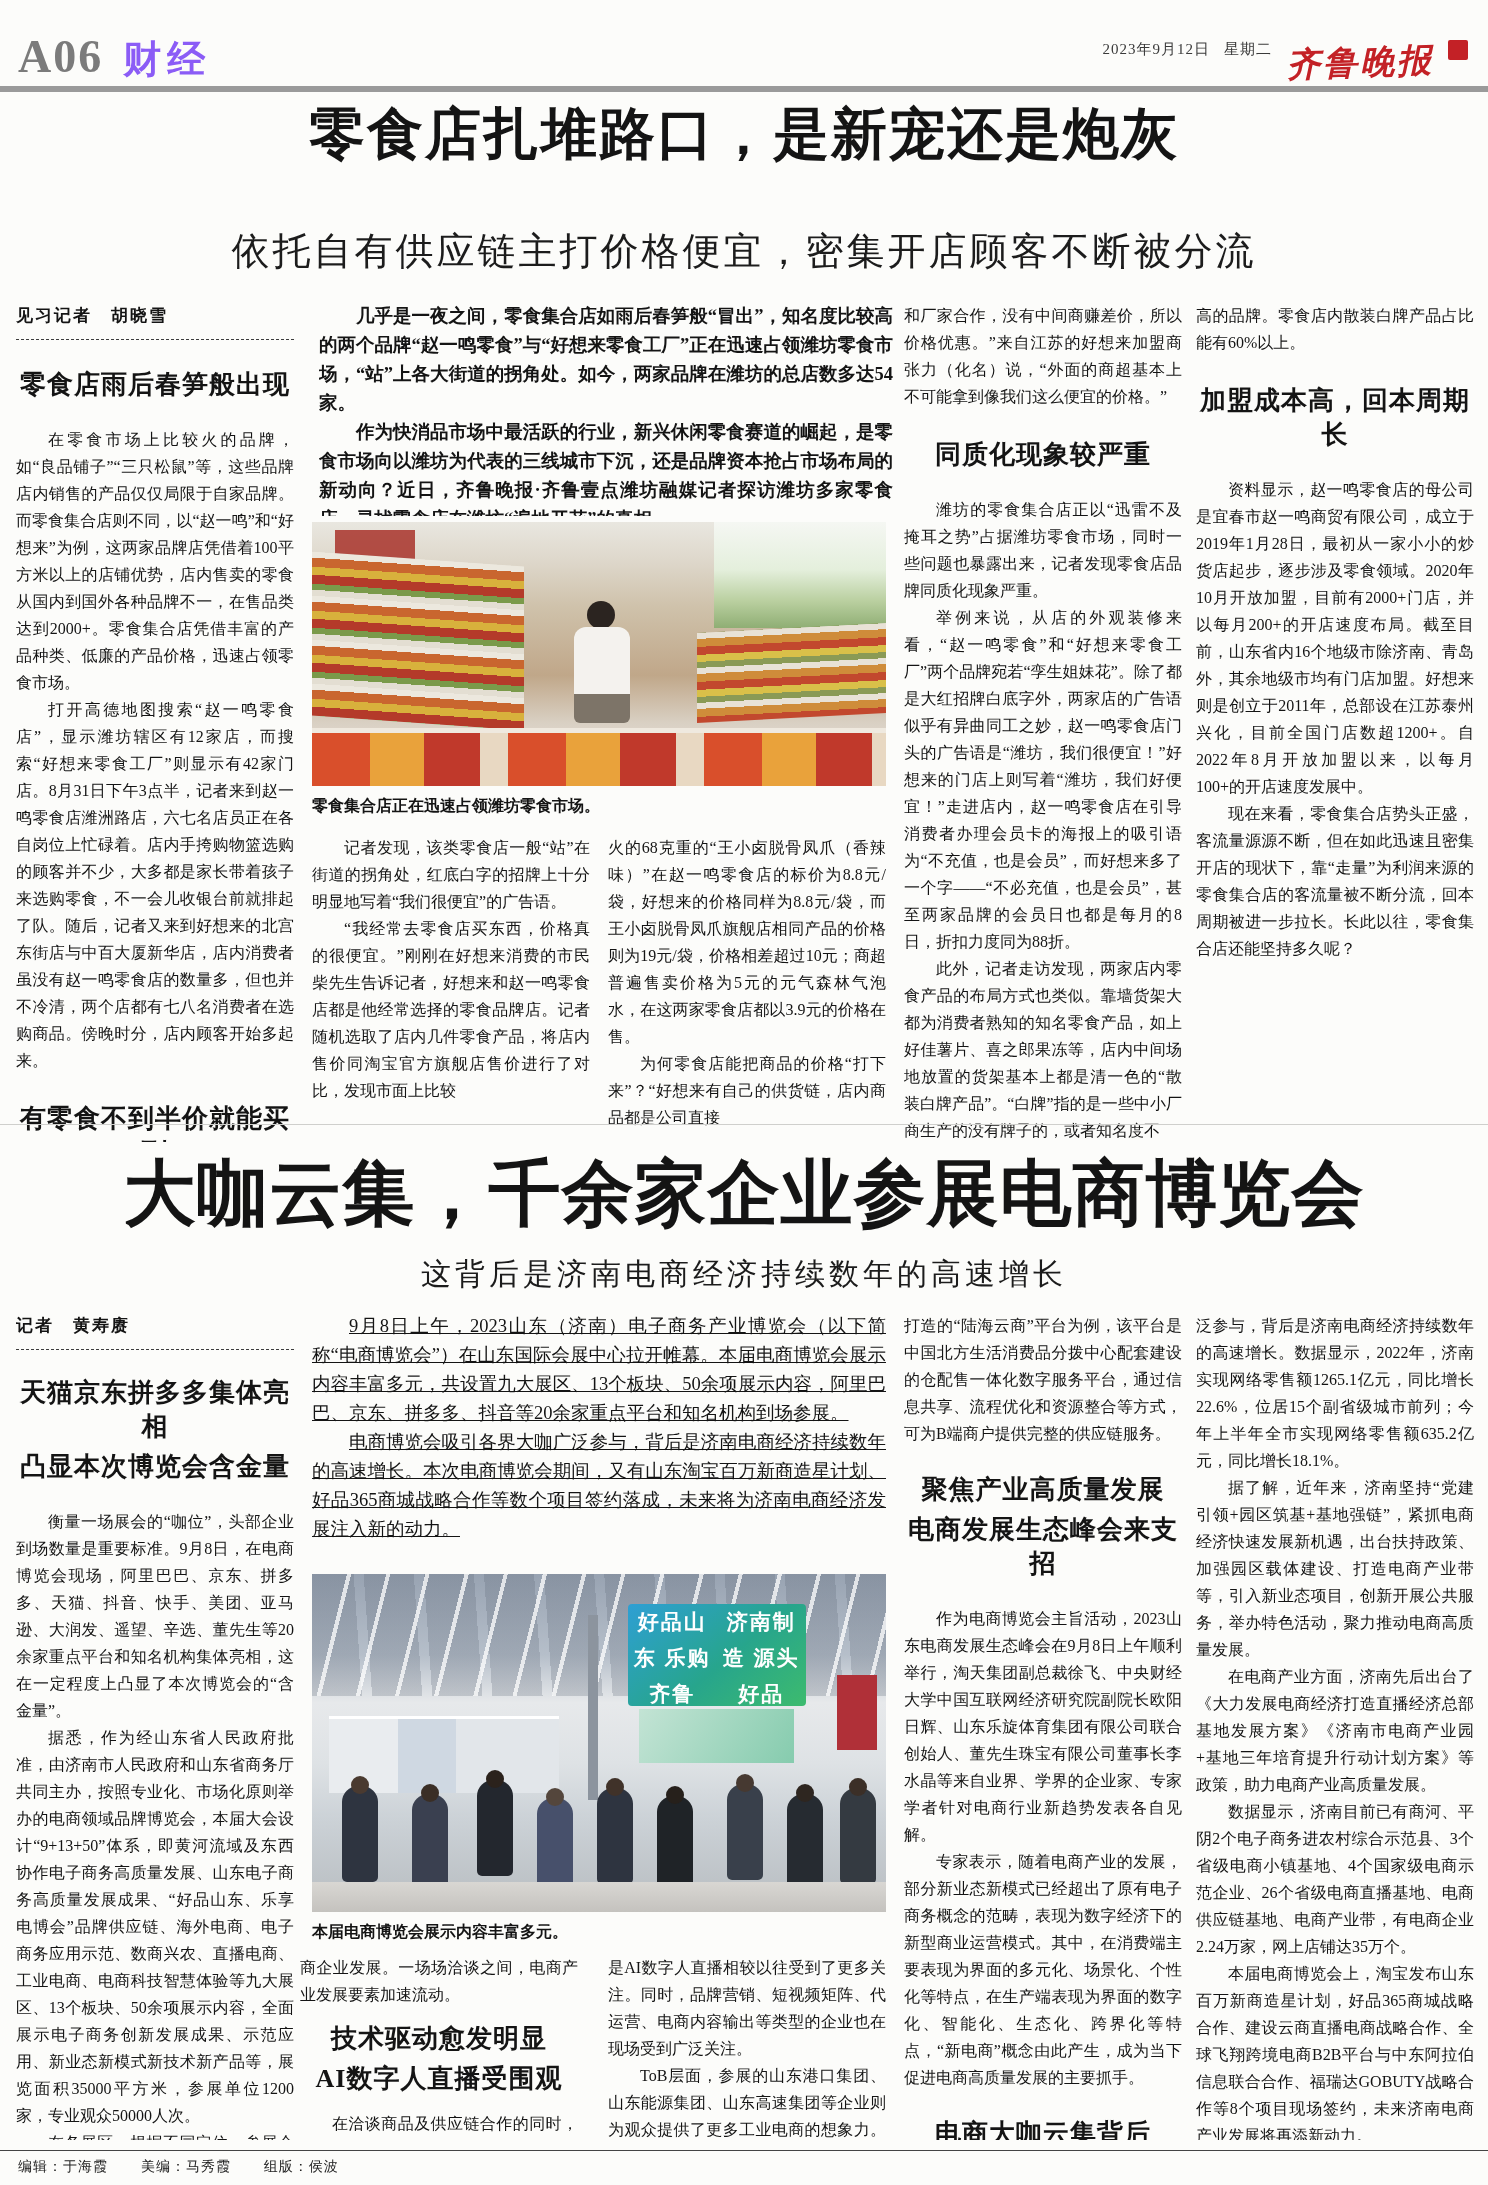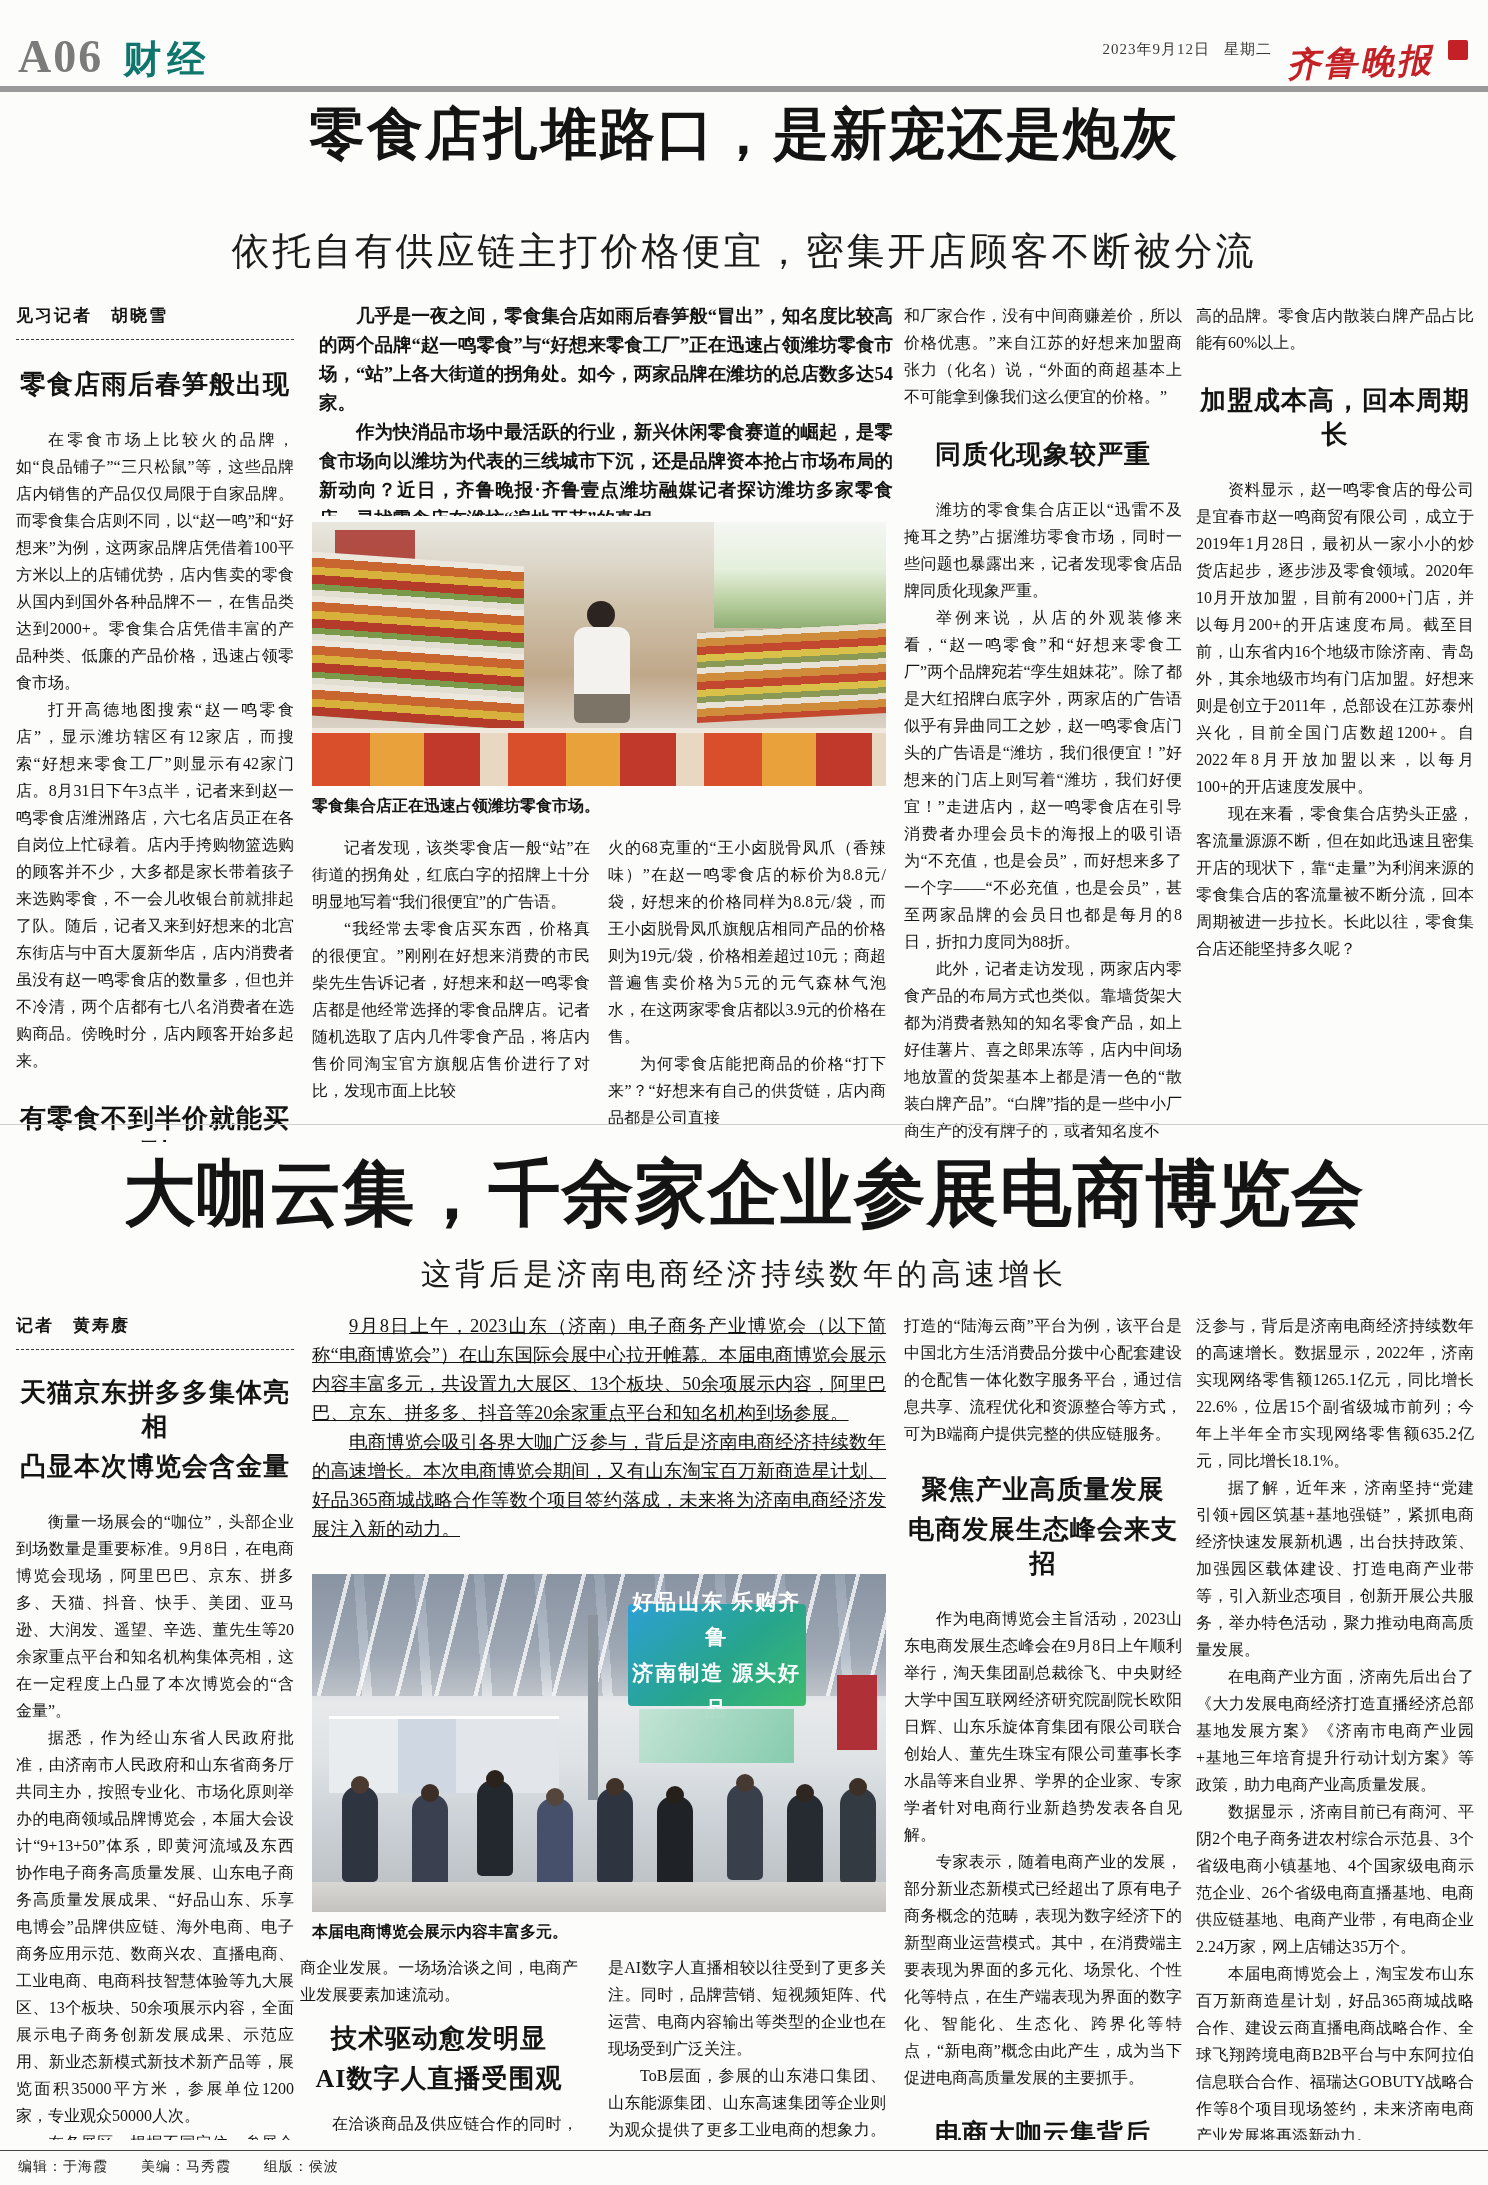--- a/index.html
+++ b/index.html
@@ -2,21 +2,21 @@
 <html><head>
 <meta charset="utf-8">
 <style>
   html,body{margin:0;padding:0;background:#e9e9e6;}
   .page{position:relative;width:1488px;height:2185px;background:#fcfcfa;margin:0 auto;
         font-family:"Liberation Serif",serif;color:#141414;overflow:hidden;}
   .abs{position:absolute;}
   
   .hdr-pageid{left:18px;top:26px;display:flex;align-items:baseline;gap:20px;}
   .hdr-pageno{font-size:46px;font-weight:bold;color:#7b7b7b;letter-spacing:2px;}
-  .hdr-section{font-size:38px;font-weight:bold;color:#0f766e;letter-spacing:6px;margin-top:8px;}
+  .hdr-section{font-size:38px;font-weight:bold;color:#8b5cf6;letter-spacing:6px;margin-top:8px;}
   .hdr-right{right:20px;top:40px;display:flex;align-items:flex-start;gap:14px;}
   .hdr-date{font-size:15px;color:#3a3a3a;letter-spacing:1px;}
   .hdr-paper{font-size:34px;font-weight:bold;color:#c32126;letter-spacing:3px;
              transform:rotate(-2deg);font-style:italic;}
   .hdr-seal{width:20px;height:20px;background:#c32126;border-radius:2px;}
   .hdr-rule{left:0;top:86px;width:1488px;height:6px;background:#9a9a9a;}
   
   .headline1{left:20px;top:98px;width:1448px;text-align:center;font-size:56px;font-weight:bold;
              letter-spacing:2px;line-height:1.3;white-space:nowrap;}
   .subhead1{left:20px;top:226px;width:1448px;text-align:center;font-size:38px;color:#1c1c1c;
@@ -57,21 +57,21 @@
       background:repeating-linear-gradient(90deg,#d94f2b 0 58px,#e9a23b 58px 112px,#c0392b 112px 168px,#e8d8c2 168px 196px);
       border-top:5px solid #efe9df;}
   .photo2{left:312px;top:1574px;width:574px;height:338px;
       background:linear-gradient(#98a3b2 0%,#b6bfca 24%,#e7e9eb 38%,#dee2e5 56%,#ccd2d7 72%,#b7bcc0 100%);}
   .p2-ceiling{position:absolute;left:0;top:0;width:100%;height:36%;
       background:repeating-linear-gradient(104deg,rgba(255,255,255,0) 0 34px,rgba(255,255,255,.75) 34px 38px),
                  repeating-linear-gradient(86deg,rgba(90,100,115,.25) 0 50px,rgba(90,100,115,0) 50px 60px);}
   .p2-banner{position:absolute;left:55%;top:9%;width:31%;height:30%;border-radius:4px;
       background:linear-gradient(140deg,#2e9fd4 0%,#27a58c 55%,#3dbb6e 100%);
       color:#fff;font-weight:bold;font-size:21px;line-height:1.7;text-align:center;
-      display:flex;flex-direction:column;justify-content:center;letter-spacing:2px;
+      display:flex;flex-direction:row;justify-content:center;letter-spacing:2px;
       font-family:"Liberation Sans",sans-serif;}
   .p2-banner-sub{position:absolute;left:57%;top:40%;width:27%;height:16%;
       background:linear-gradient(120deg,#bfe3d2,#7cc9a8);opacity:.9;}
   .p2-booth{position:absolute;left:3%;top:42%;width:40%;height:22%;
       background:linear-gradient(90deg,#e9ecef 0 30%,#cfd8e2 30% 55%,#e2e6ea 55% 100%);
       border-top:3px solid #fff;}
   .p2-screen{position:absolute;right:1.5%;top:30%;width:7%;height:22%;background:#b03038;}
   .p2-pole{position:absolute;left:48%;top:12%;width:10px;height:55%;background:#8c949e;}
   .p2-crowd{position:absolute;left:0;bottom:9%;width:100%;height:38%;}
   .p2-crowd::before{content:"";position:absolute;left:30px;bottom:0;width:36px;height:96px;

